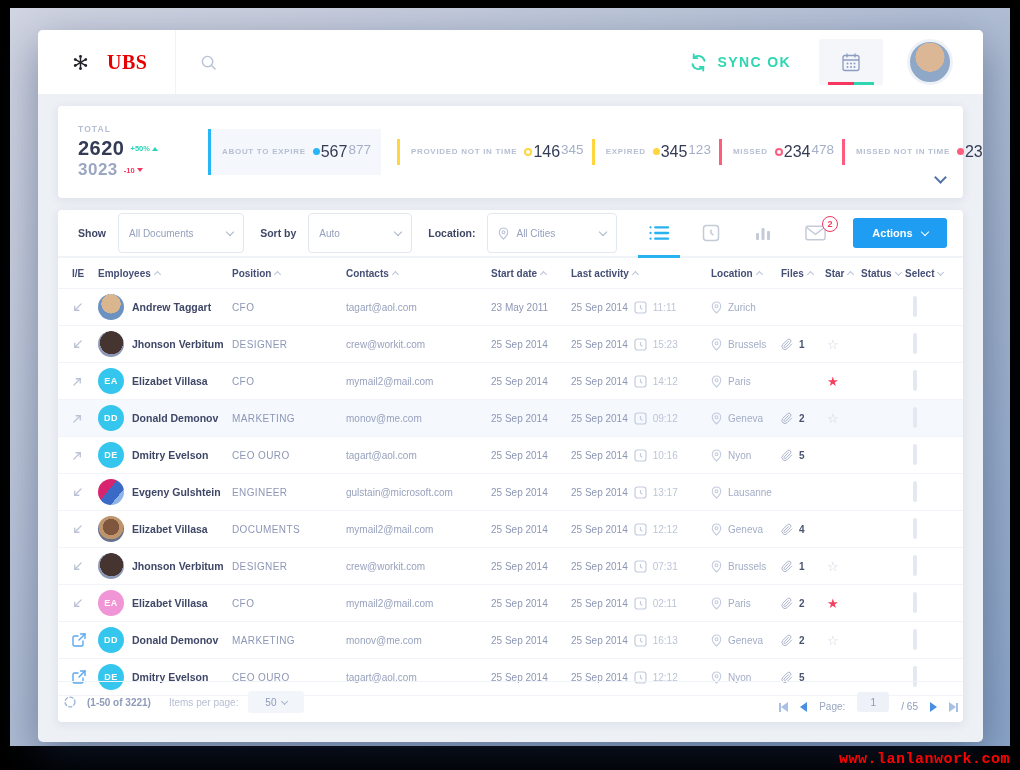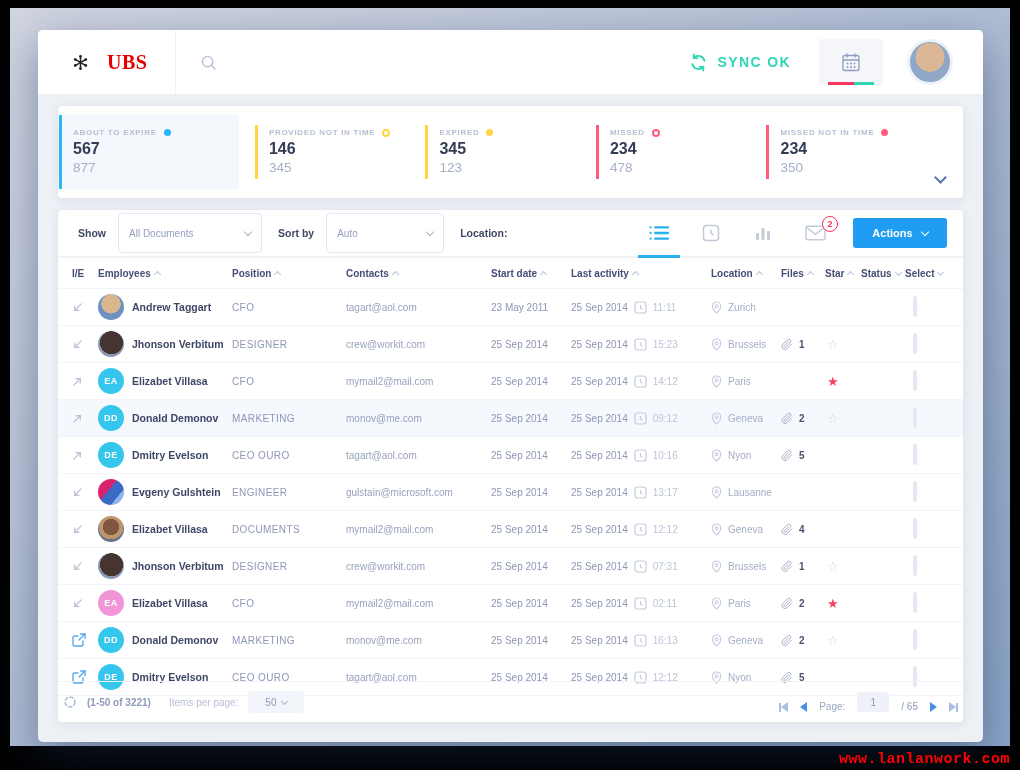--- a/index.html
+++ b/index.html
@@ -38,28 +38,28 @@
   .total{padding:0 14px 0 20px;min-width:116px}
   .total-label{font-size:8.5px;font-weight:700;color:#b6bfd2;letter-spacing:1.1px;margin-bottom:3px}
   .total-row{display:flex;align-items:center;gap:6px}
   .tv1{font-size:20px;font-weight:700;color:#343b55;letter-spacing:.5px}
   .tv2{font-size:17px;font-weight:700;color:#9ba6c2;letter-spacing:.5px}
   .delta{font-size:7.5px;font-weight:700;display:flex;align-items:center}
   .delta.up{color:#26d4b6}.delta.down{color:#f5365f}
   .delta.up::after{content:"";margin-left:2px;border-left:3px solid transparent;border-right:3px solid transparent;border-bottom:4px solid currentColor}
   .delta.down::after{content:"";margin-left:2px;border-left:3px solid transparent;border-right:3px solid transparent;border-top:4px solid currentColor}
   .stat-cards{display:flex;flex:1;align-items:center;height:100%}
-  .stat-card{flex:1;border-left:3px solid #ccc;padding:3px 0 3px 11px;display:flex;flex-direction:column;gap:1px;
+  .stat-card{flex:1;border-left:3px solid #ccc;padding:3px 0 3px 11px;display:flex;flex-direction:row;gap:1px;
              margin-right:8px;cursor:pointer}
   .stat-card.selected{background:#f4f7fb;padding:13px 10px 13px 11px;margin-right:16px;flex:1.05}
   .sc-head{display:flex;align-items:center;gap:7px;margin-bottom:1px}
   .sc-label{font-size:8px;font-weight:700;color:#b6bfd2;letter-spacing:.7px;white-space:nowrap}
   .sc-dot{width:7px;height:7px;border-radius:50%;flex-shrink:0}
   .sc-dot.hollow{width:4px;height:4px;background:#fff;border:2px solid}
-  .sc-v1{font-size:16px;font-weight:700;color:#343b55;line-height:1.2}
+  .sc-v1{font-size:16px;font-weight:400;color:#343b55;line-height:1.2}
   .sc-v2{font-size:13.5px;color:#a5afc8;line-height:1.2}
   .chev{display:inline-block;width:5px;height:5px;border-right:1.5px solid currentColor;border-bottom:1.5px solid currentColor;
         transform:rotate(45deg);margin-bottom:2px}
   .stats-chevron{position:absolute;right:18px;bottom:10px;color:#5272a8;cursor:pointer}
   .stats-chevron .chev{width:7px;height:7px;border-width:2px}
 
   
   .panel{margin:0 20px 20px;background:#fff;border-radius:4px;box-shadow:0 2px 10px rgba(80,100,140,.12);
          flex:1;display:flex;flex-direction:column;min-height:0;position:relative}
   .filterbar{height:46px;border-bottom:2px solid #f0f3f8;display:flex;align-items:center;padding-left:20px;flex-shrink:0}
@@ -199,20 +199,31 @@
               <span class="r"></span>
               <span class="g"></span>
             </span>
         </div>
         <div class="avatar ph0"></div>
       </div>
     </div>
 
     <div class="stats">
       <div class="hdiv"></div>
+      <div class="total">
+        <div class="total-label">TOTAL</div>
+        <div class="total-row">
+          <span class="tv1">2620</span>
+          <span class="delta up">+50%</span>
+        </div>
+        <div class="total-row">
+          <span class="tv2">3023</span>
+          <span class="delta down">-10</span>
+        </div>
+      </div>
       <div class="stat-cards" id="stat-cards">
           <div class="stat-card selected" style="border-left-color: rgb(41, 182, 246);">
             <div class="sc-head">
               <span class="sc-label">ABOUT TO EXPIRE</span>
               <span class="sc-dot" style="background:#29b6f6"></span>
             </div>
             <div class="sc-v1">567</div>
             <div class="sc-v2">877</div>
           </div>
           <div class="stat-card" style="border-left-color: rgb(255, 214, 64);">
@@ -257,20 +268,30 @@
         <div class="select w120">
           <span>All Documents</span>
           <span class="chev"></span>
         </div>
         <span class="flabel">Sort by</span>
         <div class="select w96">
           <span>Auto</span>
           <span class="chev"></span>
         </div>
         <span class="flabel">Location:</span>
+        <div class="select w126">
+          <span class="ic c-gray" id="pin-ic">
+              <svg width="11" height="13" viewBox="0 0 12 14" fill="none" stroke="currentColor" stroke-width="1.2">
+                <path d="M6 1a4.6 4.6 0 0 1 4.6 4.6C10.6 8.8 6 13 6 13S1.4 8.8 1.4 5.6A4.6 4.6 0 0 1 6 1z"></path>
+                <circle cx="6" cy="5.6" r="1.6"></circle>
+              </svg>
+            </span>
+          <span>All Cities</span>
+          <span class="chev"></span>
+        </div>
         <div class="views" id="views">
             <div class="view active">
               <span class="ic">
                 <svg width="21" height="16" viewBox="0 0 22 16" stroke="#29b2f0" stroke-width="2.4" stroke-linecap="round">
                   <line x1="1.6" y1="2" x2="1.6" y2="2"></line>
                   <line x1="6.5" y1="2" x2="20" y2="2"></line>
                   <line x1="1.6" y1="8" x2="1.6" y2="8"></line>
                   <line x1="6.5" y1="8" x2="20" y2="8"></line>
                   <line x1="1.6" y1="14" x2="1.6" y2="14"></line>
                   <line x1="6.5" y1="14" x2="20" y2="14"></line>

